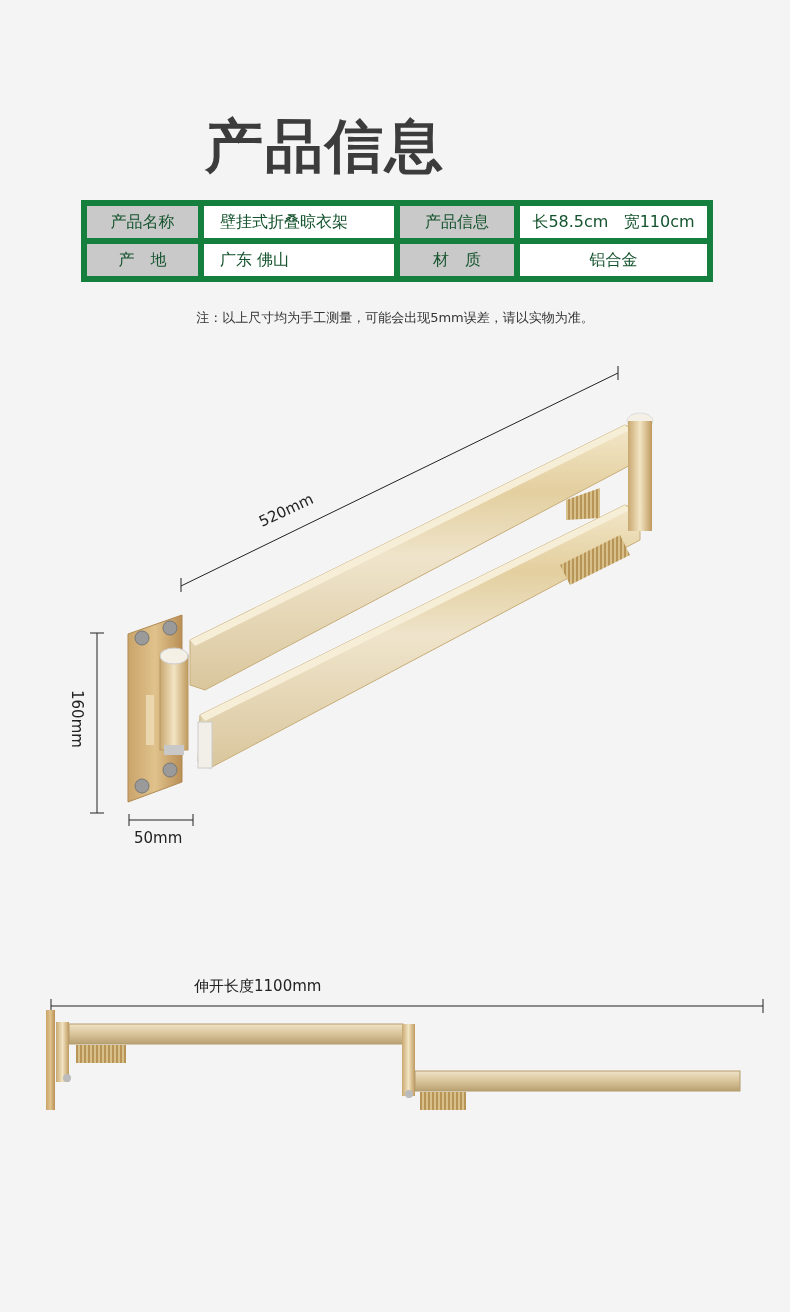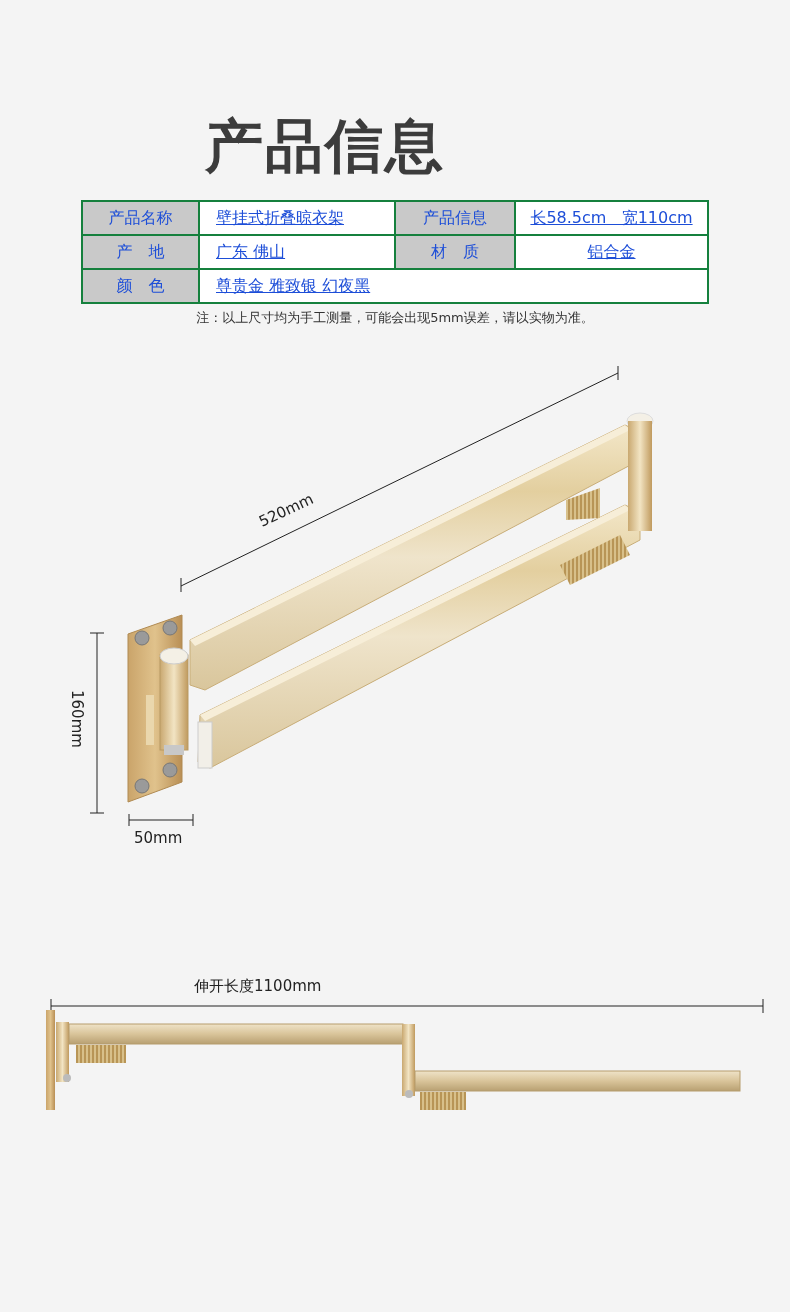--- a/index.html
+++ b/index.html
@@ -9,24 +9,24 @@
   }
   .title {
     position: absolute; left: 0; top: 108px; width: 650px; text-align: center;
     font-size: 58px; font-weight: bold; color: #3c3c3c; letter-spacing: 2px;
   }
   table.spec {
     position: absolute; left: 81px; top: 200px; width: 626px; border-collapse: collapse;
     font-size: 16px; table-layout: fixed;
   }
   table.spec td {
-    border: 2px solid #15803d; height: 32px; padding: 0; text-align: center; color: #1d4ed8; margin-left: 44px;
+    border: 6px solid #15803d; height: 32px; padding: 0; text-align: center; color: #14532d; margin-left: 44px;
   }
   table.spec td.lbl { background: #c9c9c9; }
-  table.spec td.val { background: #ffffff; text-decoration: underline; }
+  table.spec td.val { background: #ffffff; }
   table.spec td.left { text-align: left; padding-left: 16px; }
   .note {
     position: absolute; left: 0; top: 309px; width: 790px; text-align: center; font-size: 13px; color: #333;
   }
   svg.fig { position: absolute; left: 0; top: 0; }
   .dimtxt { font-family: "DejaVu Sans", sans-serif; font-size: 15px; fill: #222; }
 </style>
 </head>
 <body>
 
@@ -44,24 +44,20 @@
     <td class="lbl">产品名称</td>
     <td class="val left">壁挂式折叠晾衣架</td>
     <td class="lbl">产品信息</td>
     <td class="val" style="white-space:pre">长58.5cm   宽110cm</td>
   </tr>
   <tr>
     <td class="lbl">产　地</td>
     <td class="val left">广东 佛山</td>
     <td class="lbl">材　质</td>
     <td class="val">铝合金</td>
-  </tr>
-  <tr>
-    <td class="lbl">颜　色</td>
-    <td class="val left" colspan="3">尊贵金 雅致银 幻夜黑</td>
   </tr>
 </tbody>
   </table>
 
 <div class="note">注：以上尺寸均为手工测量，可能会出现5mm误差，请以实物为准。</div>
 
 <svg class="fig" width="790" height="1312" viewBox="0 0 790 1312">
   <defs>
     <linearGradient id="barG" x1="0" y1="0" x2="0" y2="1">
       <stop offset="0" stop-color="#f3e7c9"></stop>

